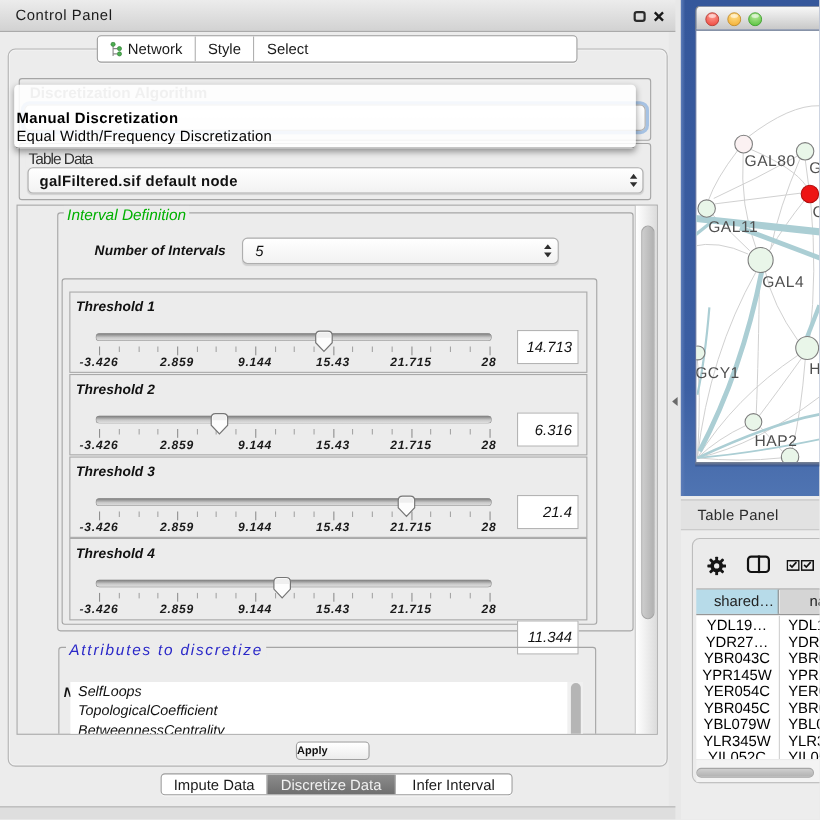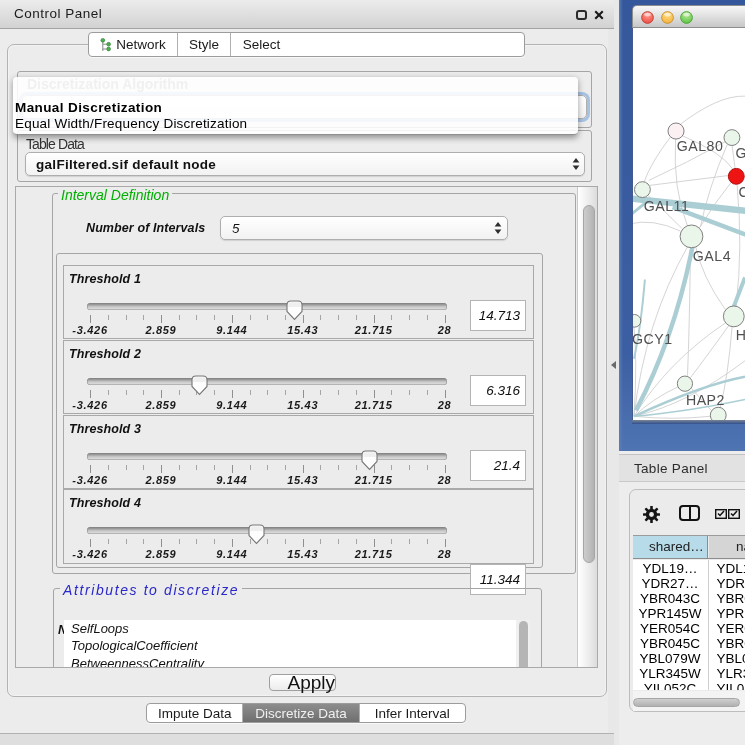--- a/index.html
+++ b/index.html
@@ -208,21 +208,21 @@
 <div class="grpt" style="left:60px;top:582px;color:#2a28c8;letter-spacing:1.6px;">Attributes to discretize</div>
 <div class="cbt bold" style="left:58px;top:599px;font-size:12.5px;margin-top:24px;">Numerical Attributes</div>
 <div class="abs" style="left:64px;top:619.5px;width:452px;height:60px;background:#fff;"></div>
 <div class="abs" style="left:71px;top:621px;font-size:13px;color:#111;">SelfLoops</div>
 <div class="abs" style="left:71px;top:638.4px;font-size:13px;color:#111;">TopologicalCoefficient</div>
 <div class="abs" style="left:71px;top:655.8px;font-size:13px;color:#111;">BetweennessCentrality</div>
 <div class="abs" style="left:516px;top:619.5px;width:14px;height:60px;background:#f0f0f0;"></div>
 <div class="abs" style="left:518.5px;top:621px;width:9px;height:58px;background:#b5b5b5;border-radius:5px;"></div>
 </div>
     </div>
-<div class="abs" style="left:269px;top:674px;width:67px;height:17px;background:linear-gradient(#ffffff,#ececec);border:1px solid #9f9f9f;border-radius:4px;font-size:19px;color:#111;text-align:right;line-height:15px;">Apply</div>
+<div class="abs" style="left:269px;top:674px;width:67px;height:17px;background:linear-gradient(#ffffff,#ececec);border:1px solid #9f9f9f;border-radius:4px;font-size:10px;color:#111;text-align:left;line-height:15px;font-weight:bold;">Apply</div>
 <div class="seg" style="left:146px;top:703px;width:320px;height:20px;">
 <div style="width:97px;">Impute Data</div>
 <div class="sel" style="width:117px;">Discretize Data</div>
 <div style="width:106px;">Infer Interval</div>
 </div>
 <div class="abs" style="left:0;top:733px;width:614px;height:12px;background:#dedede;border-top:1px solid #b2b2b2;"></div>
 <svg class="abs" style="left:611px;top:361px;" width="6" height="8" viewBox="0 0 6 8">
       <path d="M5 0 L5 8 L0 4 Z" fill="#6a6a6a"></path>
     </svg>
 <div class="abs" style="left:13px;top:77px;width:565px;height:58px;z-index:7;background:rgba(255,255,255,0.87);border-radius:4px;border-bottom:1px solid #8f8f8f;box-shadow:0 2.5px 6px rgba(0,0,0,0.38);"></div>

